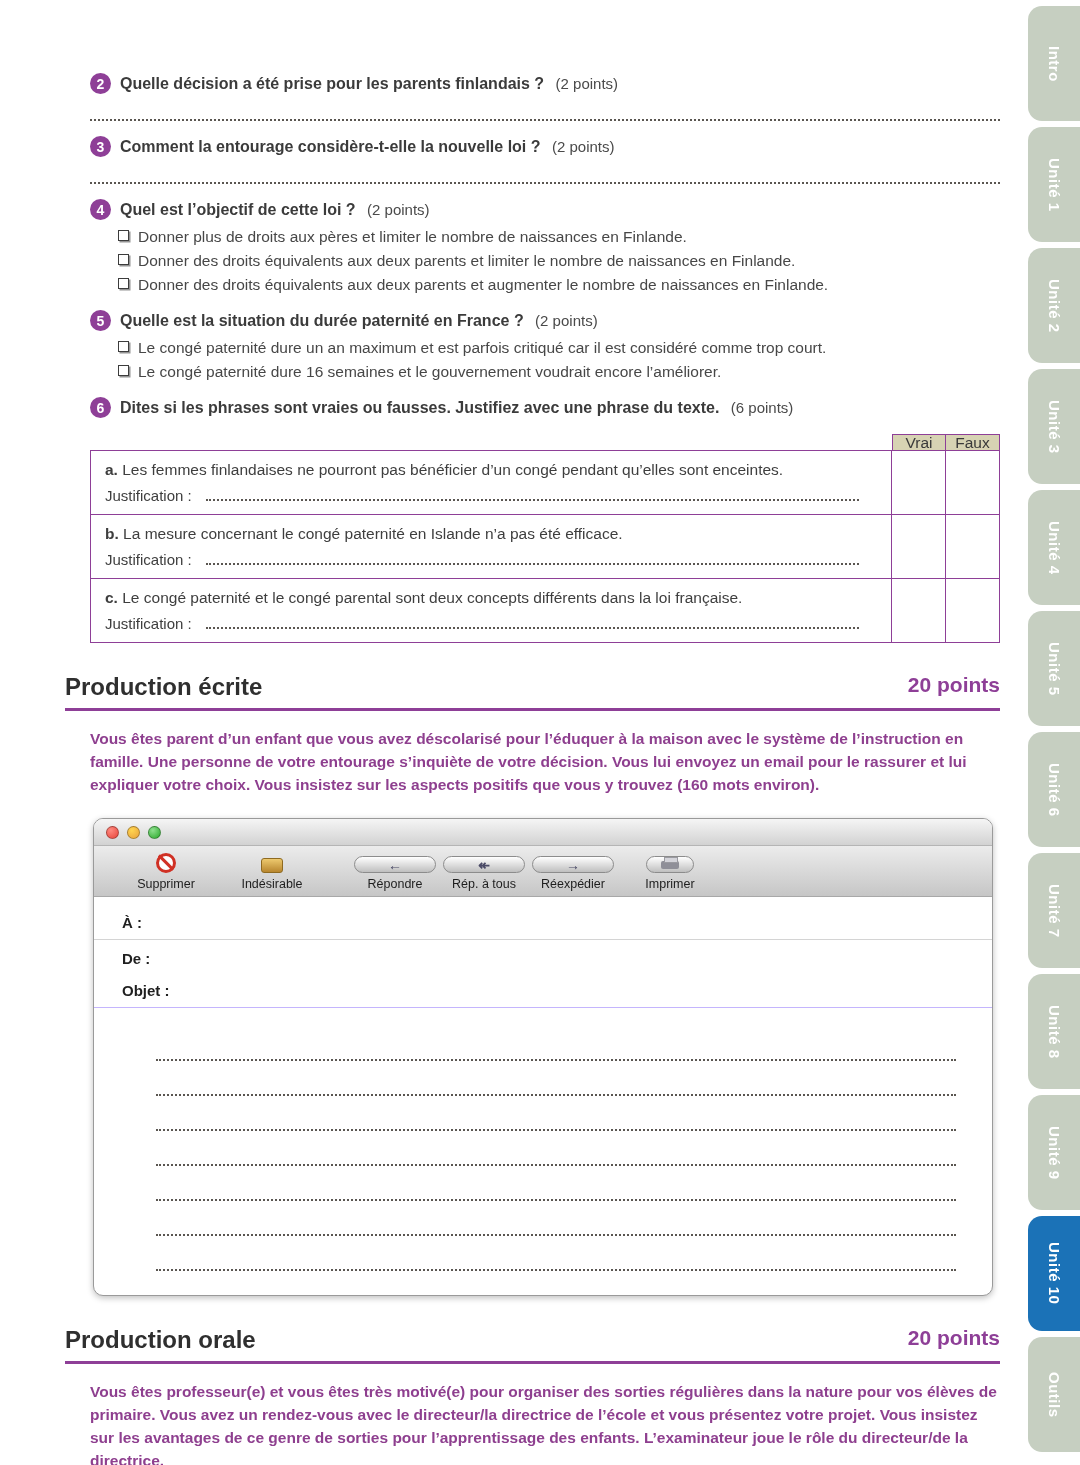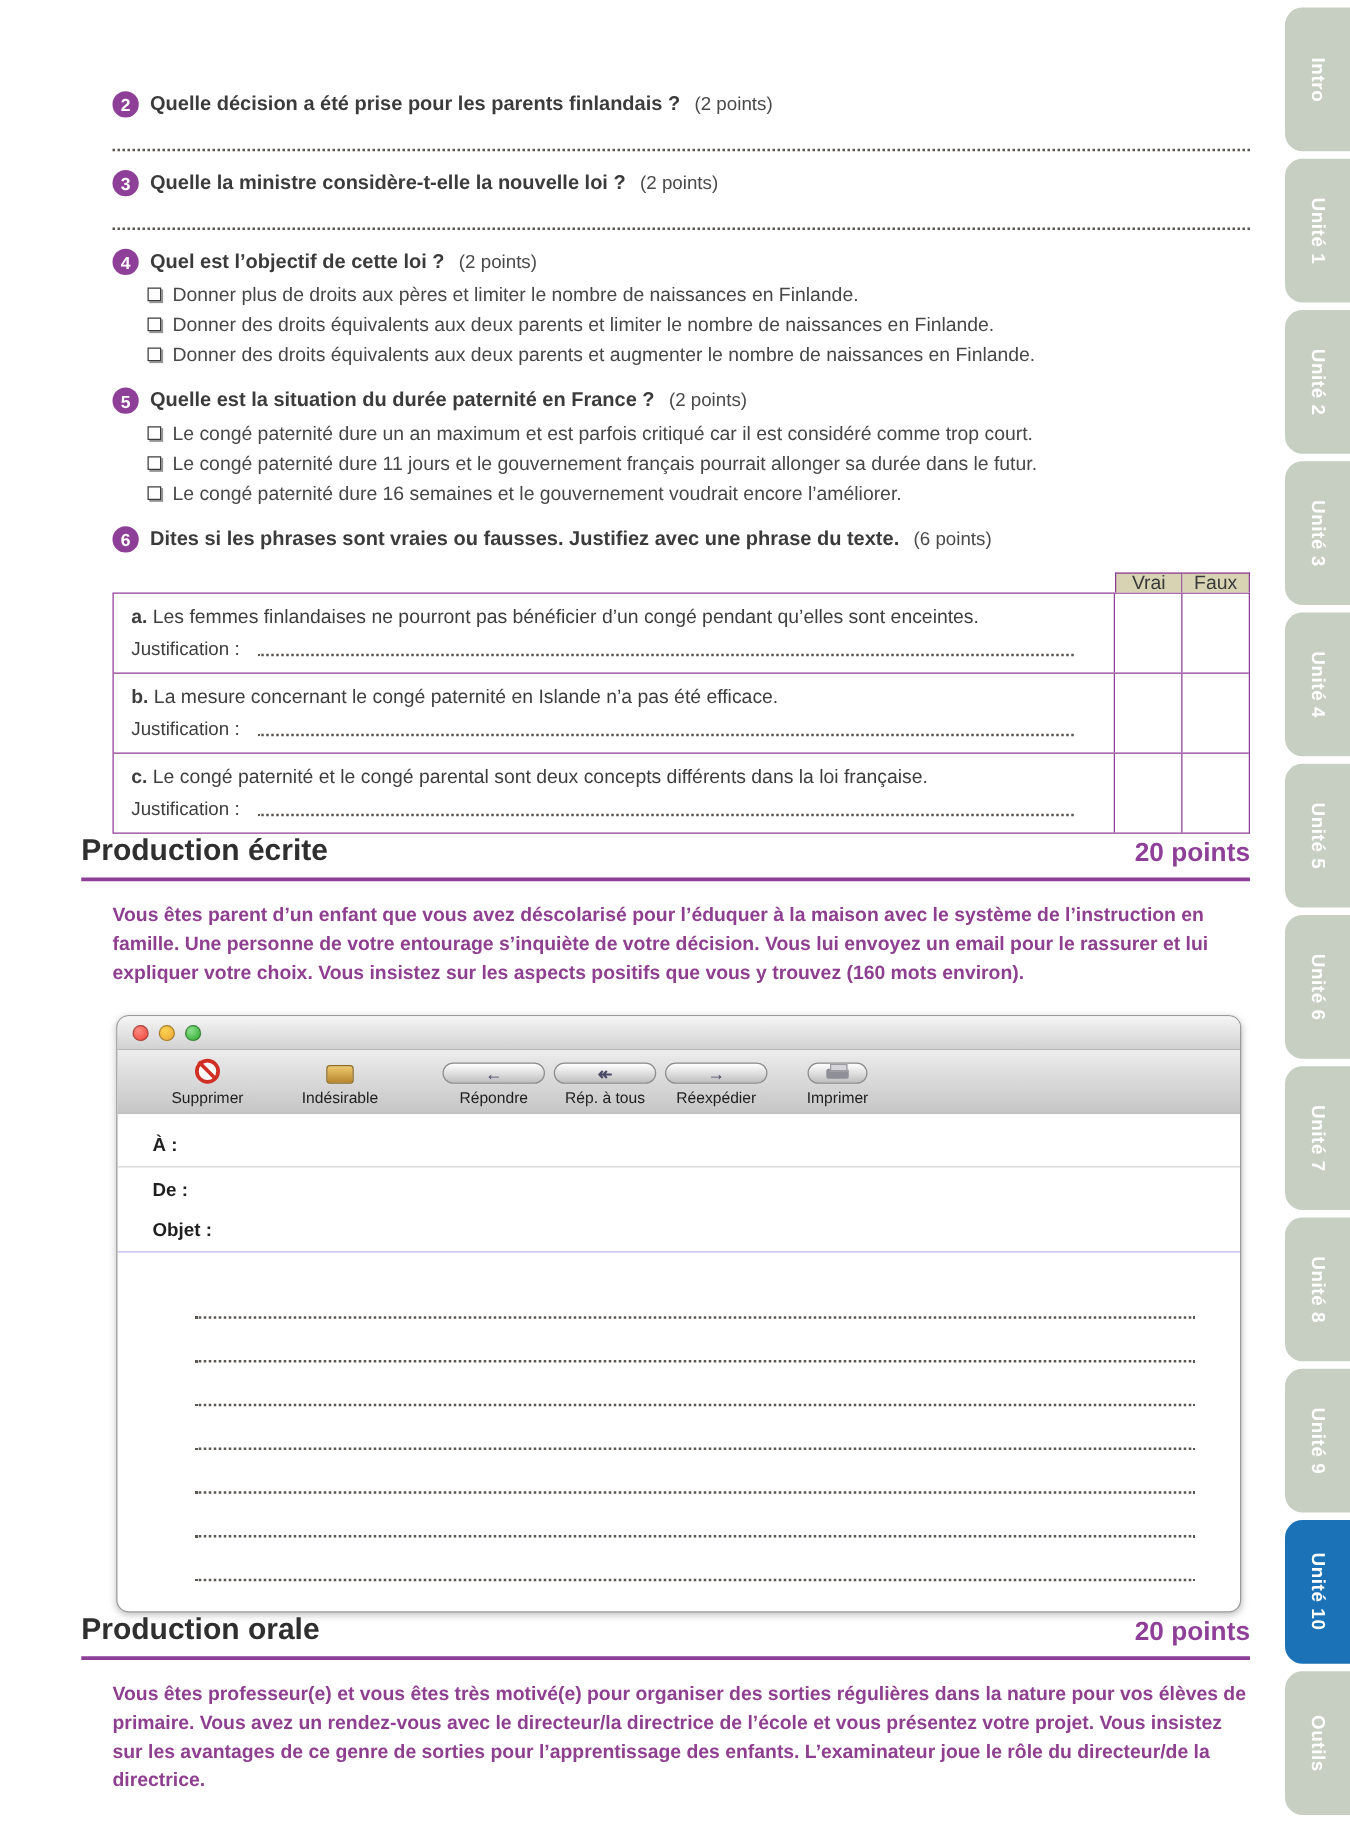--- a/index.html
+++ b/index.html
@@ -37,21 +37,21 @@
   .vf-row + .vf-row { border-top:1px solid #8e3f97; }
   .vf-main { padding:9px 14px 10px 14px; }
   .vf-statement { font-size:15.5px; color:#3e3e3e; line-height:20px; }
   .vf-letter { font-weight:bold; }
   .vf-just { display:flex; align-items:flex-end; margin-top:7px; font-size:15px; color:#3e3e3e; }
   .vf-just-label { margin-right:14px; }
   .vf-just-fill { flex:1; border-bottom:2px dotted #5a5651; margin:0 18px 3px 0; }
   .vf-check { border-left:1px solid #8e3f97; }
 
   
-  .section-head { display:flex; justify-content:space-between; align-items:flex-end; }
+  .section-head { display:flex; justify-content:space-between; align-items:flex-start; margin-top:30px; }
   .section-title { font-size:24px; font-weight:bold; color:#2f2f2f; }
   .section-points { font-size:21px; font-weight:bold; color:#8e3f97; }
   .rule { height:3px; background:#8e3f97; margin-top:7px; }
   .prompt { margin:16px 0 0 25px; font-size:15.5px; font-weight:bold; color:#8e3f8f; line-height:23px; }
 
   
   .mail {
     margin:22px 0 0 28px; width:900px; background:#fff;
     border:1px solid #9a9a9a; border-radius:10px; overflow:hidden;
     box-shadow:0 2px 6px rgba(0,0,0,0.25);
@@ -118,21 +118,21 @@
         <span class="qpoints">(2 points)</span>
       </div>
     </div>
     <div class="ans-line"></div>
   </div>
 
   <div class="qblock">
     <div class="q-line">
       <span class="qnum">3</span>
       <div>
-        <span class="qtext">Quelle la ministre considère-t-elle la nouvelle loi ?</span>
+        <span class="qtext">Comment la entourage considère-t-elle la nouvelle loi ?</span>
         <span class="qpoints">(2 points)</span>
       </div>
     </div>
     <div class="ans-line"></div>
   </div>
 
   <div class="qblock">
     <div class="q-line">
       <span class="qnum">4</span>
       <div>
@@ -161,24 +161,20 @@
       <span class="qnum">5</span>
       <div>
         <span class="qtext">Quelle est la situation du durée paternité en France ?</span>
         <span class="qpoints">(2 points)</span>
       </div>
     </div>
     <div class="opts">
       <div class="opt">
         <span class="chk"></span>
         <span>Le congé paternité dure un an maximum et est parfois critiqué car il est considéré comme trop court.</span>
-      </div>
-      <div class="opt">
-        <span class="chk"></span>
-        <span>Le congé paternité dure 11 jours et le gouvernement français pourrait allonger sa durée dans le futur.</span>
       </div>
       <div class="opt">
         <span class="chk"></span>
         <span>Le congé paternité dure 16 semaines et le gouvernement voudrait encore l’améliorer.</span>
       </div>
     </div>
   </div>
 
   <div class="qblock">
     <div class="q-line">

